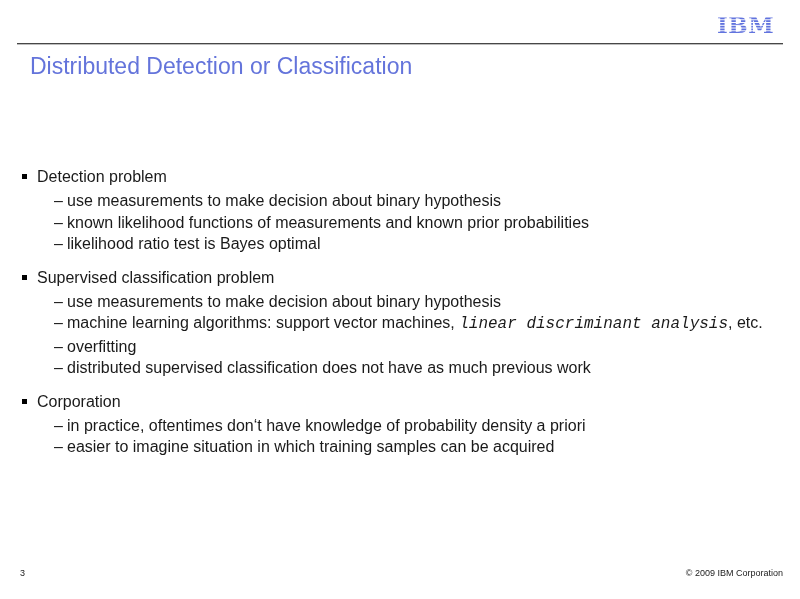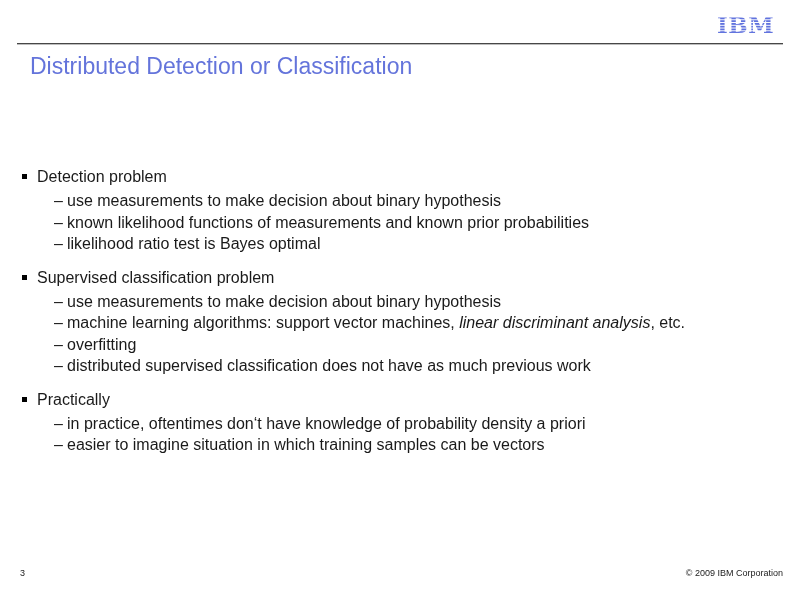--- a/index.html
+++ b/index.html
@@ -54,21 +54,21 @@
     font-size: 16px;
     line-height: 21.5px;
     padding-left: 45px;
     white-space: nowrap;
   }
   .l2::before {
     content: "\2013";
     position: absolute;
     left: 32px; top: 0;
   }
-  .em { font-style: italic; }
+  .em { font-style: italic; font-family: Liberation Mono, monospace; }
   .page-number {
     position: absolute;
     left: 20px; top: 568px;
     font-size: 9px;
     color: #1a1a1a;
   }
   .copyright {
     position: absolute;
     right: 17px; top: 568px;
     font-size: 9px;
@@ -103,21 +103,21 @@
 
   <div class="section">
     <div class="l1">Supervised classification problem</div>
     <div class="l2">use measurements to make decision about binary hypothesis</div>
     <div class="l2"><span>machine learning algorithms: support vector machines, </span><span class="em">linear discriminant analysis</span><span>, etc.</span></div>
     <div class="l2">overfitting</div>
     <div class="l2">distributed supervised classification does not have as much previous work</div>
   </div>
 
   <div class="section">
-    <div class="l1">Practically</div>
+    <div class="l1">Corporation</div>
     <div class="l2">in practice, oftentimes don‘t have knowledge of probability density a priori</div>
-    <div class="l2">easier to imagine situation in which training samples can be vectors</div>
+    <div class="l2">easier to imagine situation in which training samples can be acquired</div>
   </div>
 
 </div>
 
 <div class="page-number">3</div>
 <div class="copyright">© 2009 IBM Corporation</div>
 
 </body></html>

